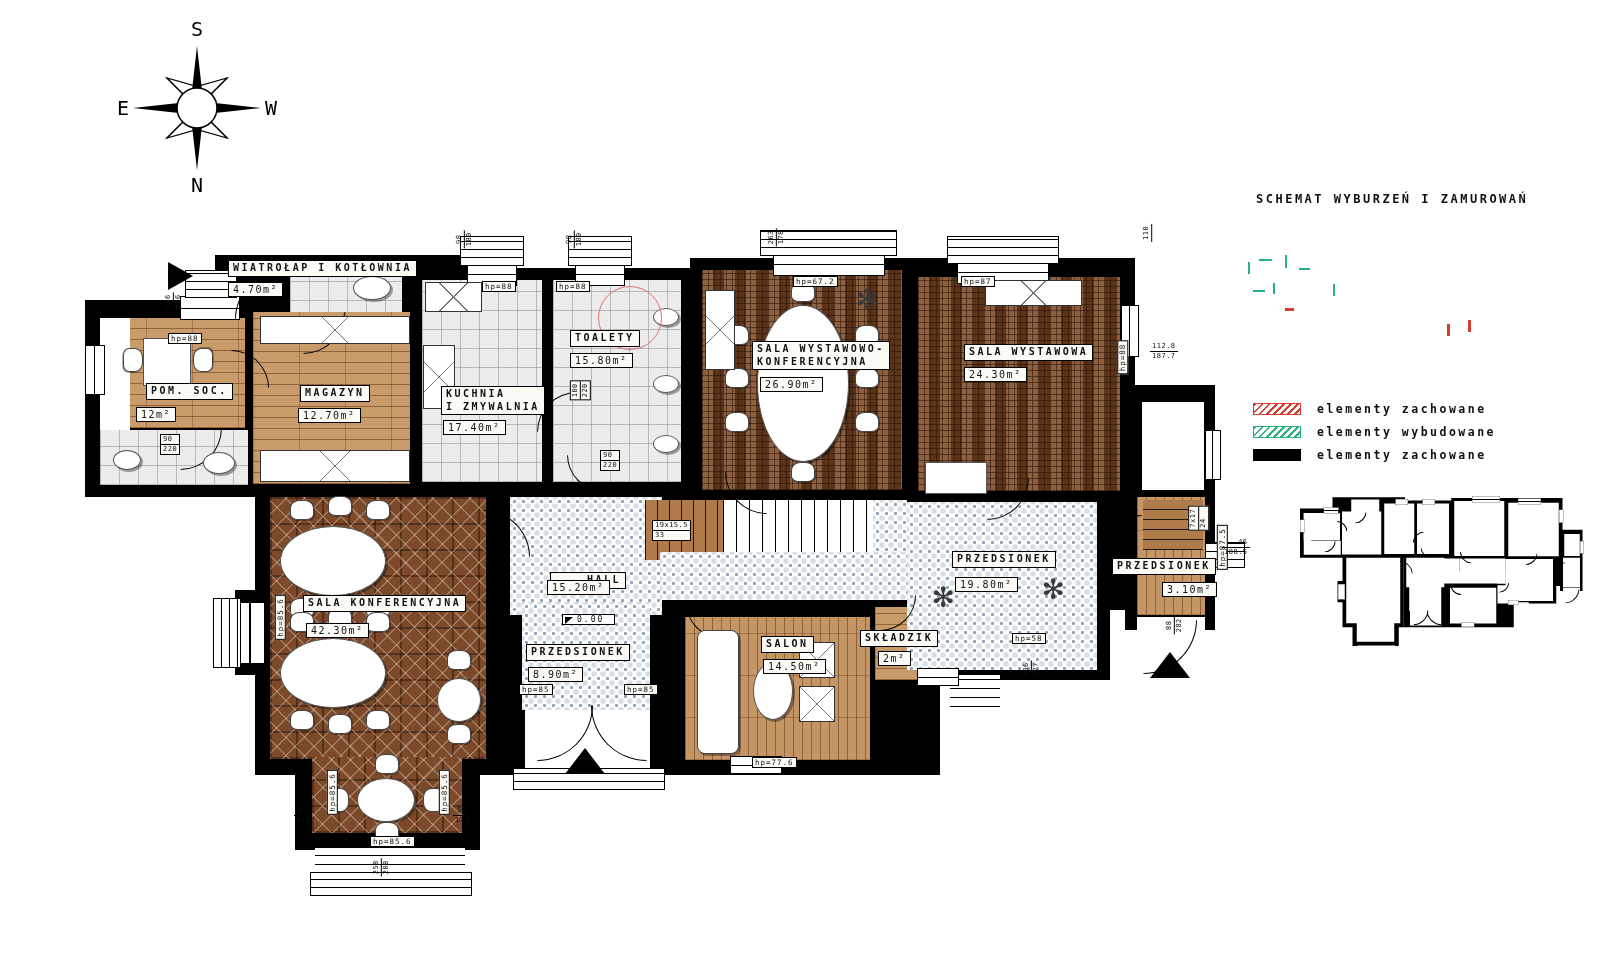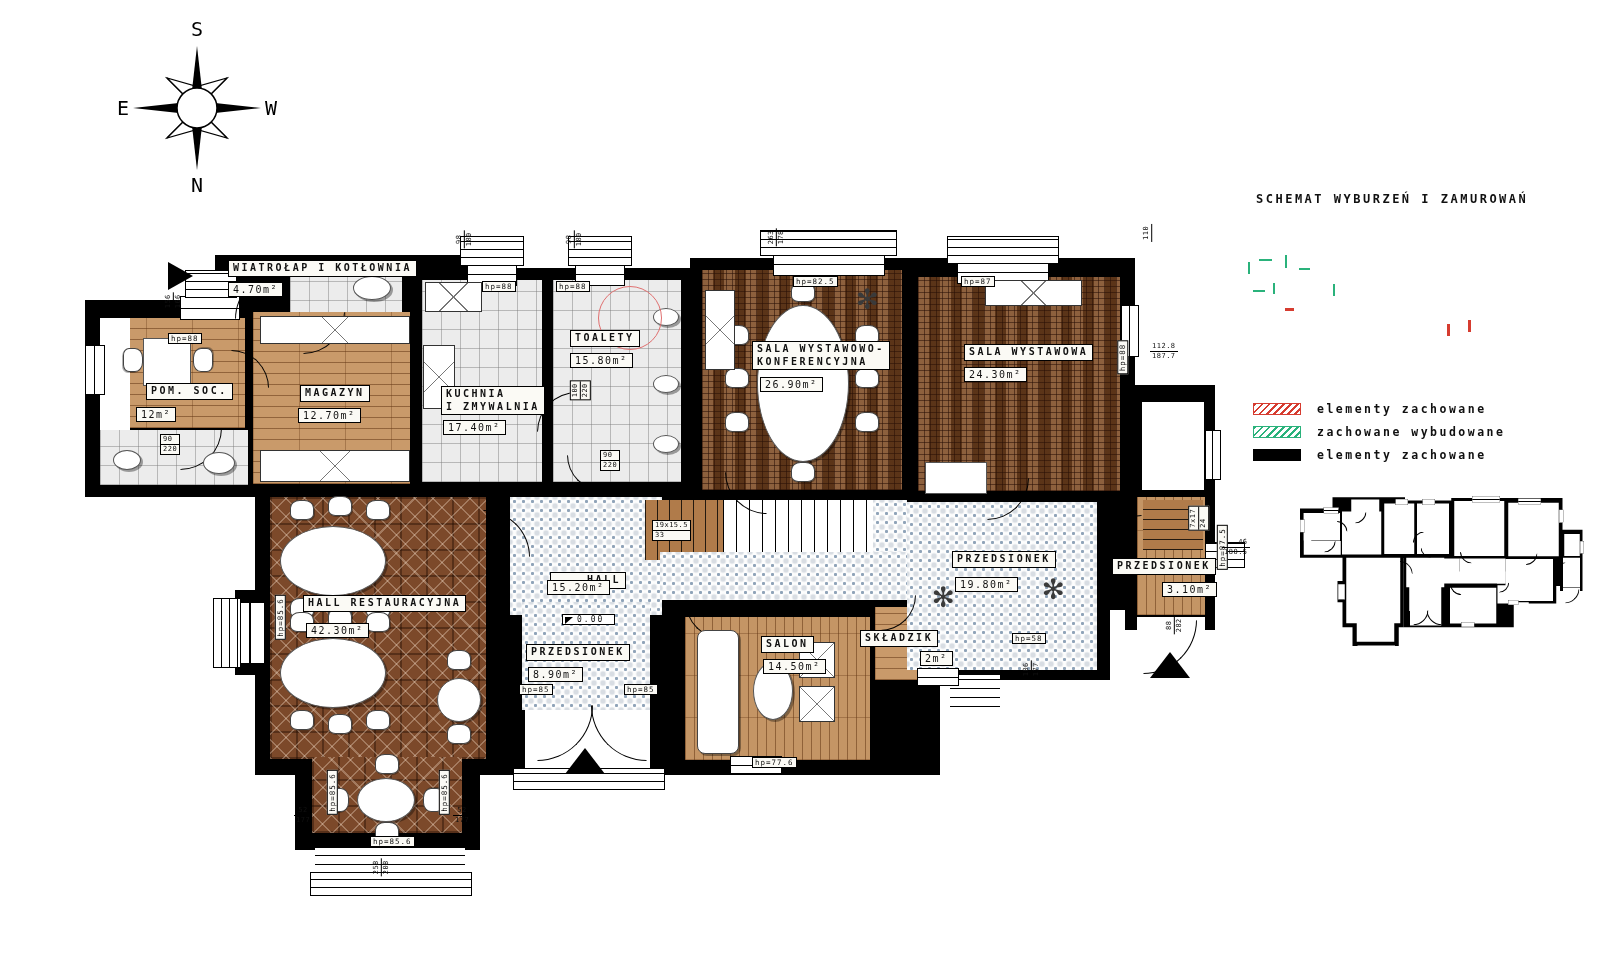--- a/index.html
+++ b/index.html
@@ -277,39 +277,39 @@
   <div class="plate" style="left:300px;top:385px;">MAGAZYN</div>
   <div class="aplate" style="left:298px;top:408px;">12.70m²</div>
   <div class="plate" style="left:441px;top:386px;"><span>KUCHNIA</span><br><span>I ZMYWALNIA</span></div>
   <div class="aplate" style="left:443px;top:420px;">17.40m²</div>
   <div class="plate" style="left:570px;top:330px;">TOALETY</div>
   <div class="aplate" style="left:570px;top:353px;">15.80m²</div>
   <div class="plate" style="left:752px;top:341px;"><span>SALA WYSTAWOWO-</span><br><span>KONFERENCYJNA</span></div>
   <div class="aplate" style="left:760px;top:377px;">26.90m²</div>
   <div class="plate" style="left:964px;top:344px;text-align:center;">SALA WYSTAWOWA</div>
   <div class="aplate" style="left:964px;top:367px;">24.30m²</div>
-  <div class="plate" style="left:303px;top:595px;">HALL RESTAURACYJNA</div>
+  <div class="plate" style="left:303px;top:595px;">SALA KONFERENCYJNA</div>
   <div class="aplate" style="left:306px;top:623px;">42.30m²</div>
   <div class="plate" style="left:550px;top:572px;padding-left:36px;">HALL</div>
   <div class="aplate" style="left:547px;top:580px;">15.20m²</div>
   <div class="plate" style="left:526px;top:644px;">PRZEDSIONEK</div>
   <div class="aplate" style="left:528px;top:667px;">8.90m²</div>
   <div class="plate" style="left:761px;top:636px;">SALON</div>
   <div class="aplate" style="left:763px;top:659px;">14.50m²</div>
   <div class="plate" style="left:860px;top:630px;">SKŁADZIK</div>
-  <div class="aplate" style="left:878px;top:651px;margin-left:42px;">2m²</div>
+  <div class="aplate" style="left:878px;top:651px;">2m²</div>
   <div class="plate" style="left:952px;top:551px;">PRZEDSIONEK</div>
   <div class="aplate" style="left:955px;top:577px;">19.80m²</div>
   <div class="plate" style="left:1112px;top:558px;">PRZEDSIONEK</div>
   <div class="aplate" style="left:1162px;top:582px;">3.10m²</div>
 
   <div class="hp" style="left:168px;top:333px;">hp=88</div>
   <div class="hp" style="left:482px;top:281px;">hp=88</div>
   <div class="hp" style="left:556px;top:281px;">hp=88</div>
-  <div class="hp" style="left:793px;top:276px;">hp=82.5</div>
+  <div class="hp" style="left:793px;top:276px;">hp=67.2</div>
   <div class="hp" style="left:961px;top:276px;">hp=87</div>
   <div class="hp vrot" style="left:1106px;top:352px;">hp=88</div>
   <div class="hp vrot" style="left:258px;top:612px;">hp=85.6</div>
   <div class="hp vrot" style="left:310px;top:787px;">hp=85.6</div>
   <div class="hp vrot" style="left:422px;top:787px;">hp=85.6</div>
   <div class="hp" style="left:370px;top:836px;">hp=85.6</div>
   <div class="hp" style="left:519px;top:684px;">hp=85</div>
   <div class="hp" style="left:624px;top:684px;">hp=85</div>
   <div class="hp" style="left:752px;top:757px;">hp=77.6</div>
   <div class="hp" style="left:1012px;top:633px;">hp=58</div>
@@ -470,20 +470,20 @@
     <div class="rm" style="left:232px;top:78px;width:3px;height:12px;"></div>
     <div class="rm" style="left:253px;top:74px;width:3px;height:12px;"></div>
   </div>
 
   <div class="leg-row" style="left:1253px;top:402px;">
     <span class="leg-sw red"></span>
     <span class="leg-label">elementy zachowane</span>
   </div>
   <div class="leg-row" style="left:1253px;top:425px;">
     <span class="leg-sw grn"></span>
-    <span class="leg-label">zachowane wybudowane</span>
+    <span class="leg-label">elementy wybudowane</span>
   </div>
   <div class="leg-row" style="left:1253px;top:448px;">
     <span class="leg-sw blk"></span>
     <span class="leg-label">elementy zachowane</span>
   </div>
 
 </div>
 
 </body></html>

